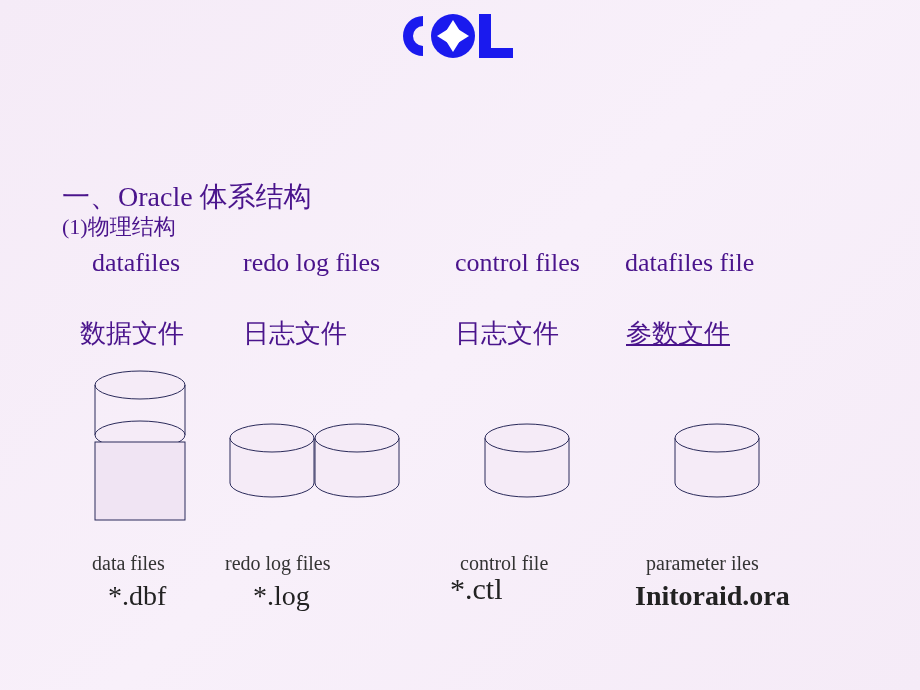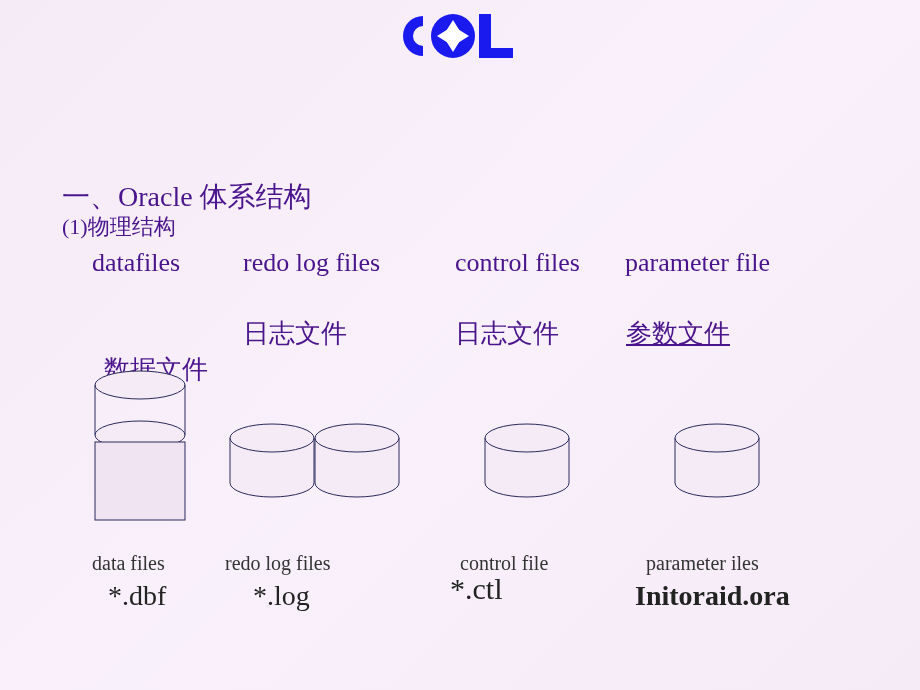--- a/index.html
+++ b/index.html
@@ -47,21 +47,21 @@
       top: 316px;
       width: 100%;
       font-size: 26px;
       color: #4a148c;
     }
     .col1 { position: absolute; left: 92px; }
     .col2 { position: absolute; left: 243px; }
     .col3 { position: absolute; left: 455px; }
     .col4 { position: absolute; left: 625px; }
     
-    .row-chinese .col1 { left: 104px; margin-top: 36px; }
+    .row-chinese .col1 { left: 80px; }
     .row-chinese .col2 { left: 243px; }
     .row-chinese .col3 { left: 455px; }
     .row-chinese .col4 { left: 626px; text-decoration: underline; }
     
     .cylinder-area {
       position: absolute;
       top: 378px;
       width: 100%;
       height: 150px;
     }
@@ -114,21 +114,21 @@
   </svg>
 </div>
 
 <div class="heading1">一、Oracle 体系结构</div>
 <div class="heading2">(1)物理结构</div>
 
 <div class="row-english">
   <span class="col1">datafiles</span>
   <span class="col2">redo log files</span>
   <span class="col3">control  files</span>
-  <span class="col4">parameter  file</span>
+  <span class="col4">datafiles  file</span>
 </div>
 
 <div class="row-chinese">
   <span class="col1">数据文件</span>
   <span class="col2">日志文件</span>
   <span class="col3">日志文件</span>
   <span class="col4">参数文件</span>
 </div>
 
 <div class="cylinder-area">

